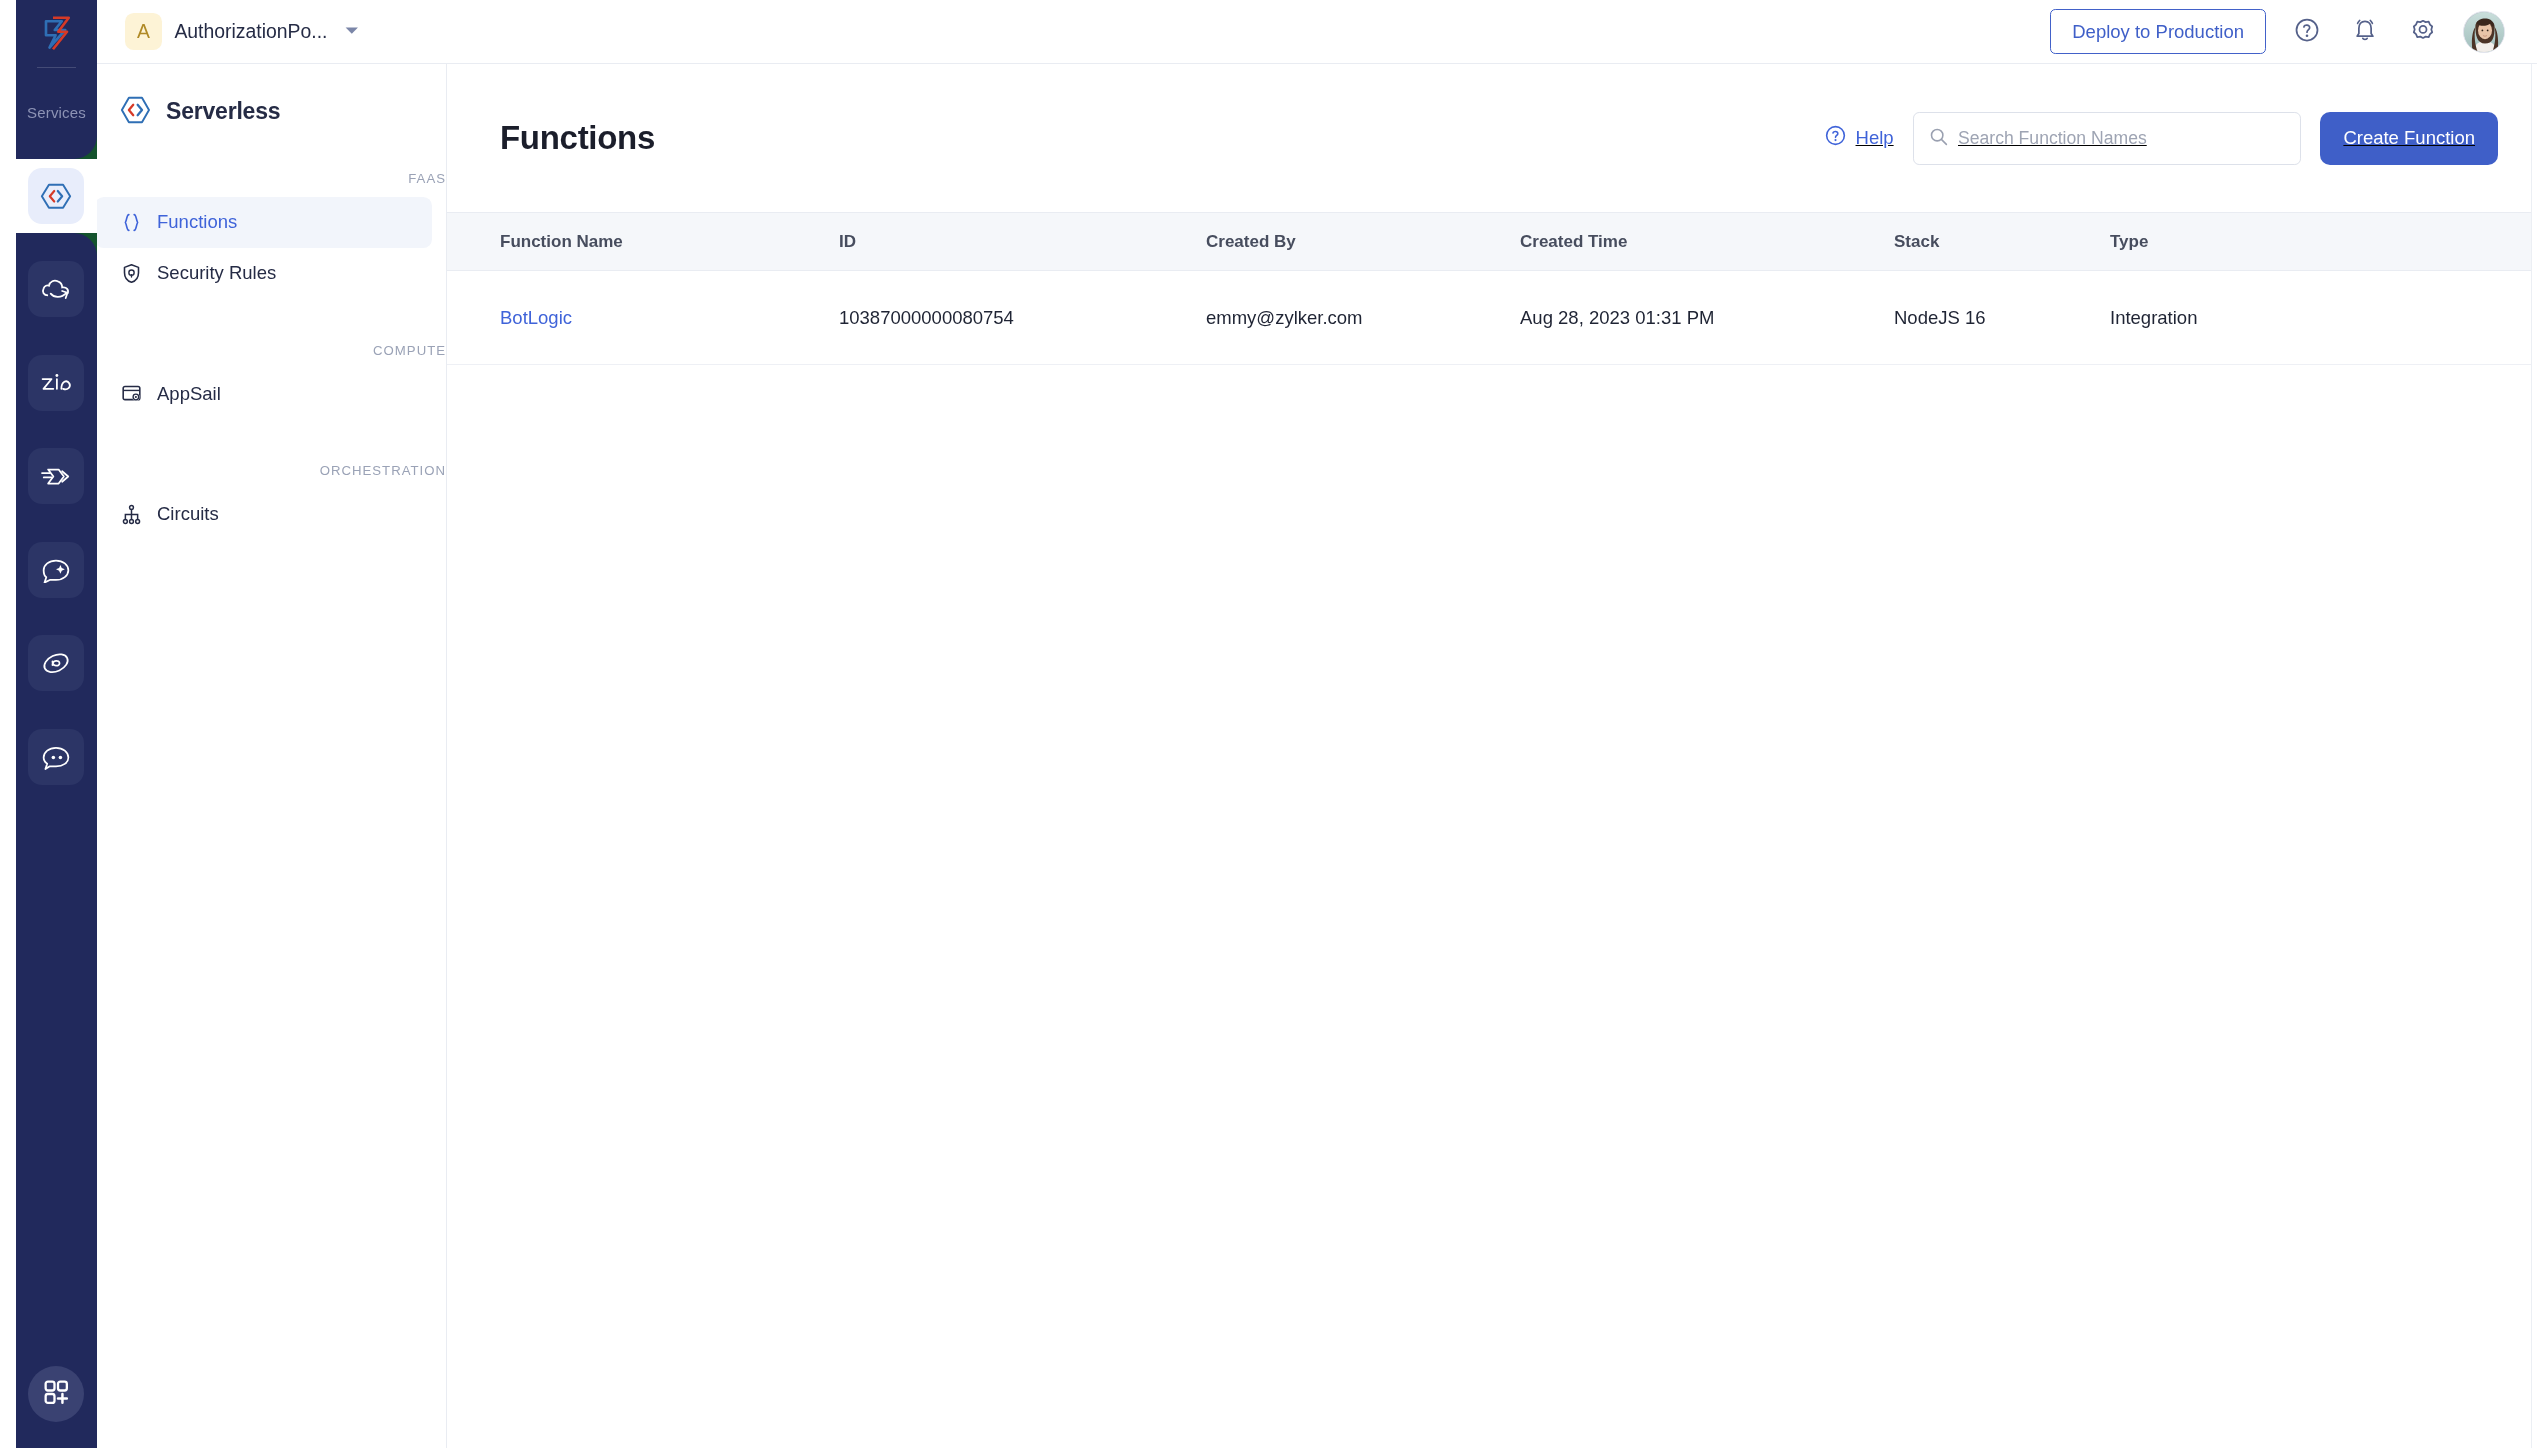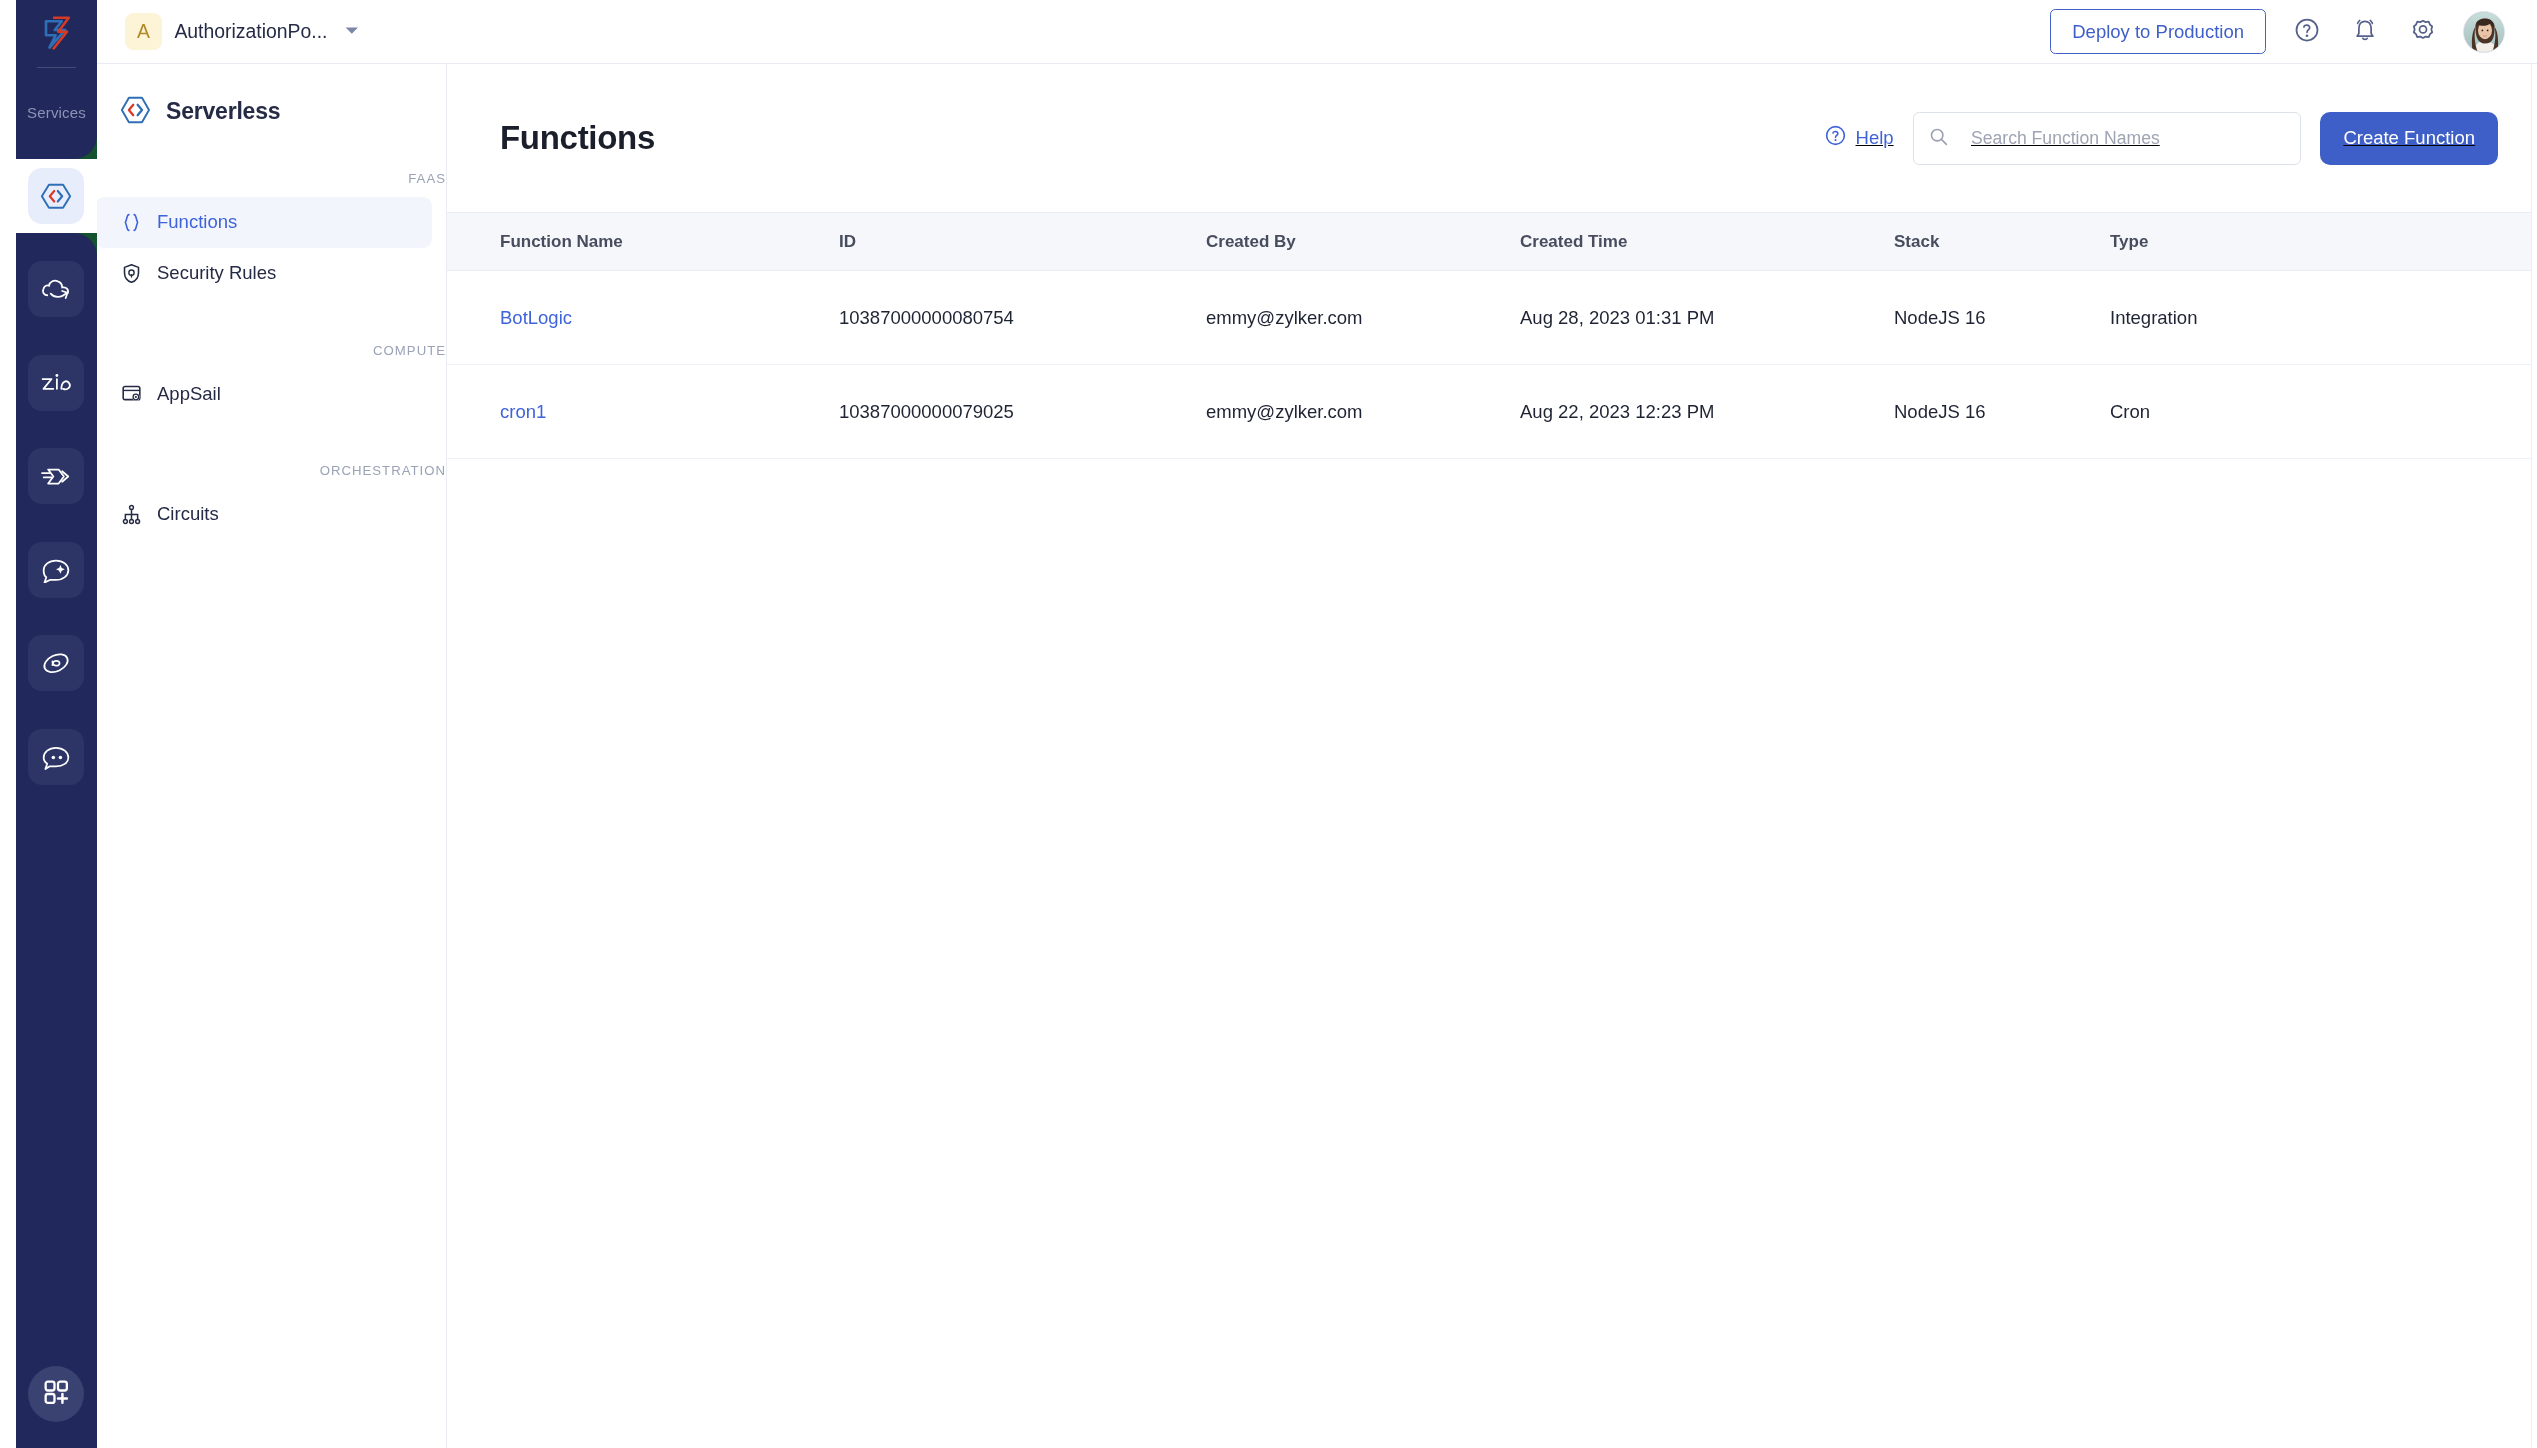--- a/index.html
+++ b/index.html
@@ -145,21 +145,21 @@
     display:flex; align-items:center;
     height:148px; padding:0 39px 0 53px;
   }
   .page-title { font-size:33px; font-weight:700; color:#1b1e2b; letter-spacing:-0.3px; }
   .head-right { margin-left:auto; display:flex; gap:19.4px;text-decoration:underline; }
   .help-link {
     display:flex; align-items:center; gap:8.8px;
     color:#3f63d9; font-size:18.5px; cursor:pointer;
   }
   .search-box {
-    display:flex; align-items:center; gap:22px;
+    display:flex; align-items:center; gap:9px;
     width:388px; height:53px; border:0.9px solid #dde1ea; border-radius:6.2px;
     padding:0 14px; background:#fff;
   }
   .search-box input {
     border:none; outline:none; flex:1; font-size:17.6px; color:#333;
     font-family:inherit; background:transparent;
   }
   .search-box input::placeholder { color:#9ea4b3; }
   .create-btn {
     background:#3f5fc8; color:#fff; border:none; border-radius:10px;
@@ -471,29 +471,19 @@
         <tr>
           <td class="col-name">
             <span class="fn-link">BotLogic</span>
           </td>
           <td class="col-id">10387000000080754</td>
           <td class="col-by">emmy@zylker.com</td>
           <td class="col-time">Aug 28, 2023 01:31 PM</td>
           <td class="col-stack">NodeJS 16</td>
           <td class="col-type">Integration</td>
         </tr>
-        <tr>
-          <td class="col-name">
-            <span class="fn-link">cron1</span>
-          </td>
-          <td class="col-id">10387000000079025</td>
-          <td class="col-by">emmy@zylker.com</td>
-          <td class="col-time">Aug 22, 2023 12:23 PM</td>
-          <td class="col-stack">NodeJS 16</td>
-          <td class="col-type">Cron</td>
-        </tr>
       </tbody>
     </table>
   </div>
 
   <div class="right-edge"></div>
 </div>
 
 
 </body></html>

